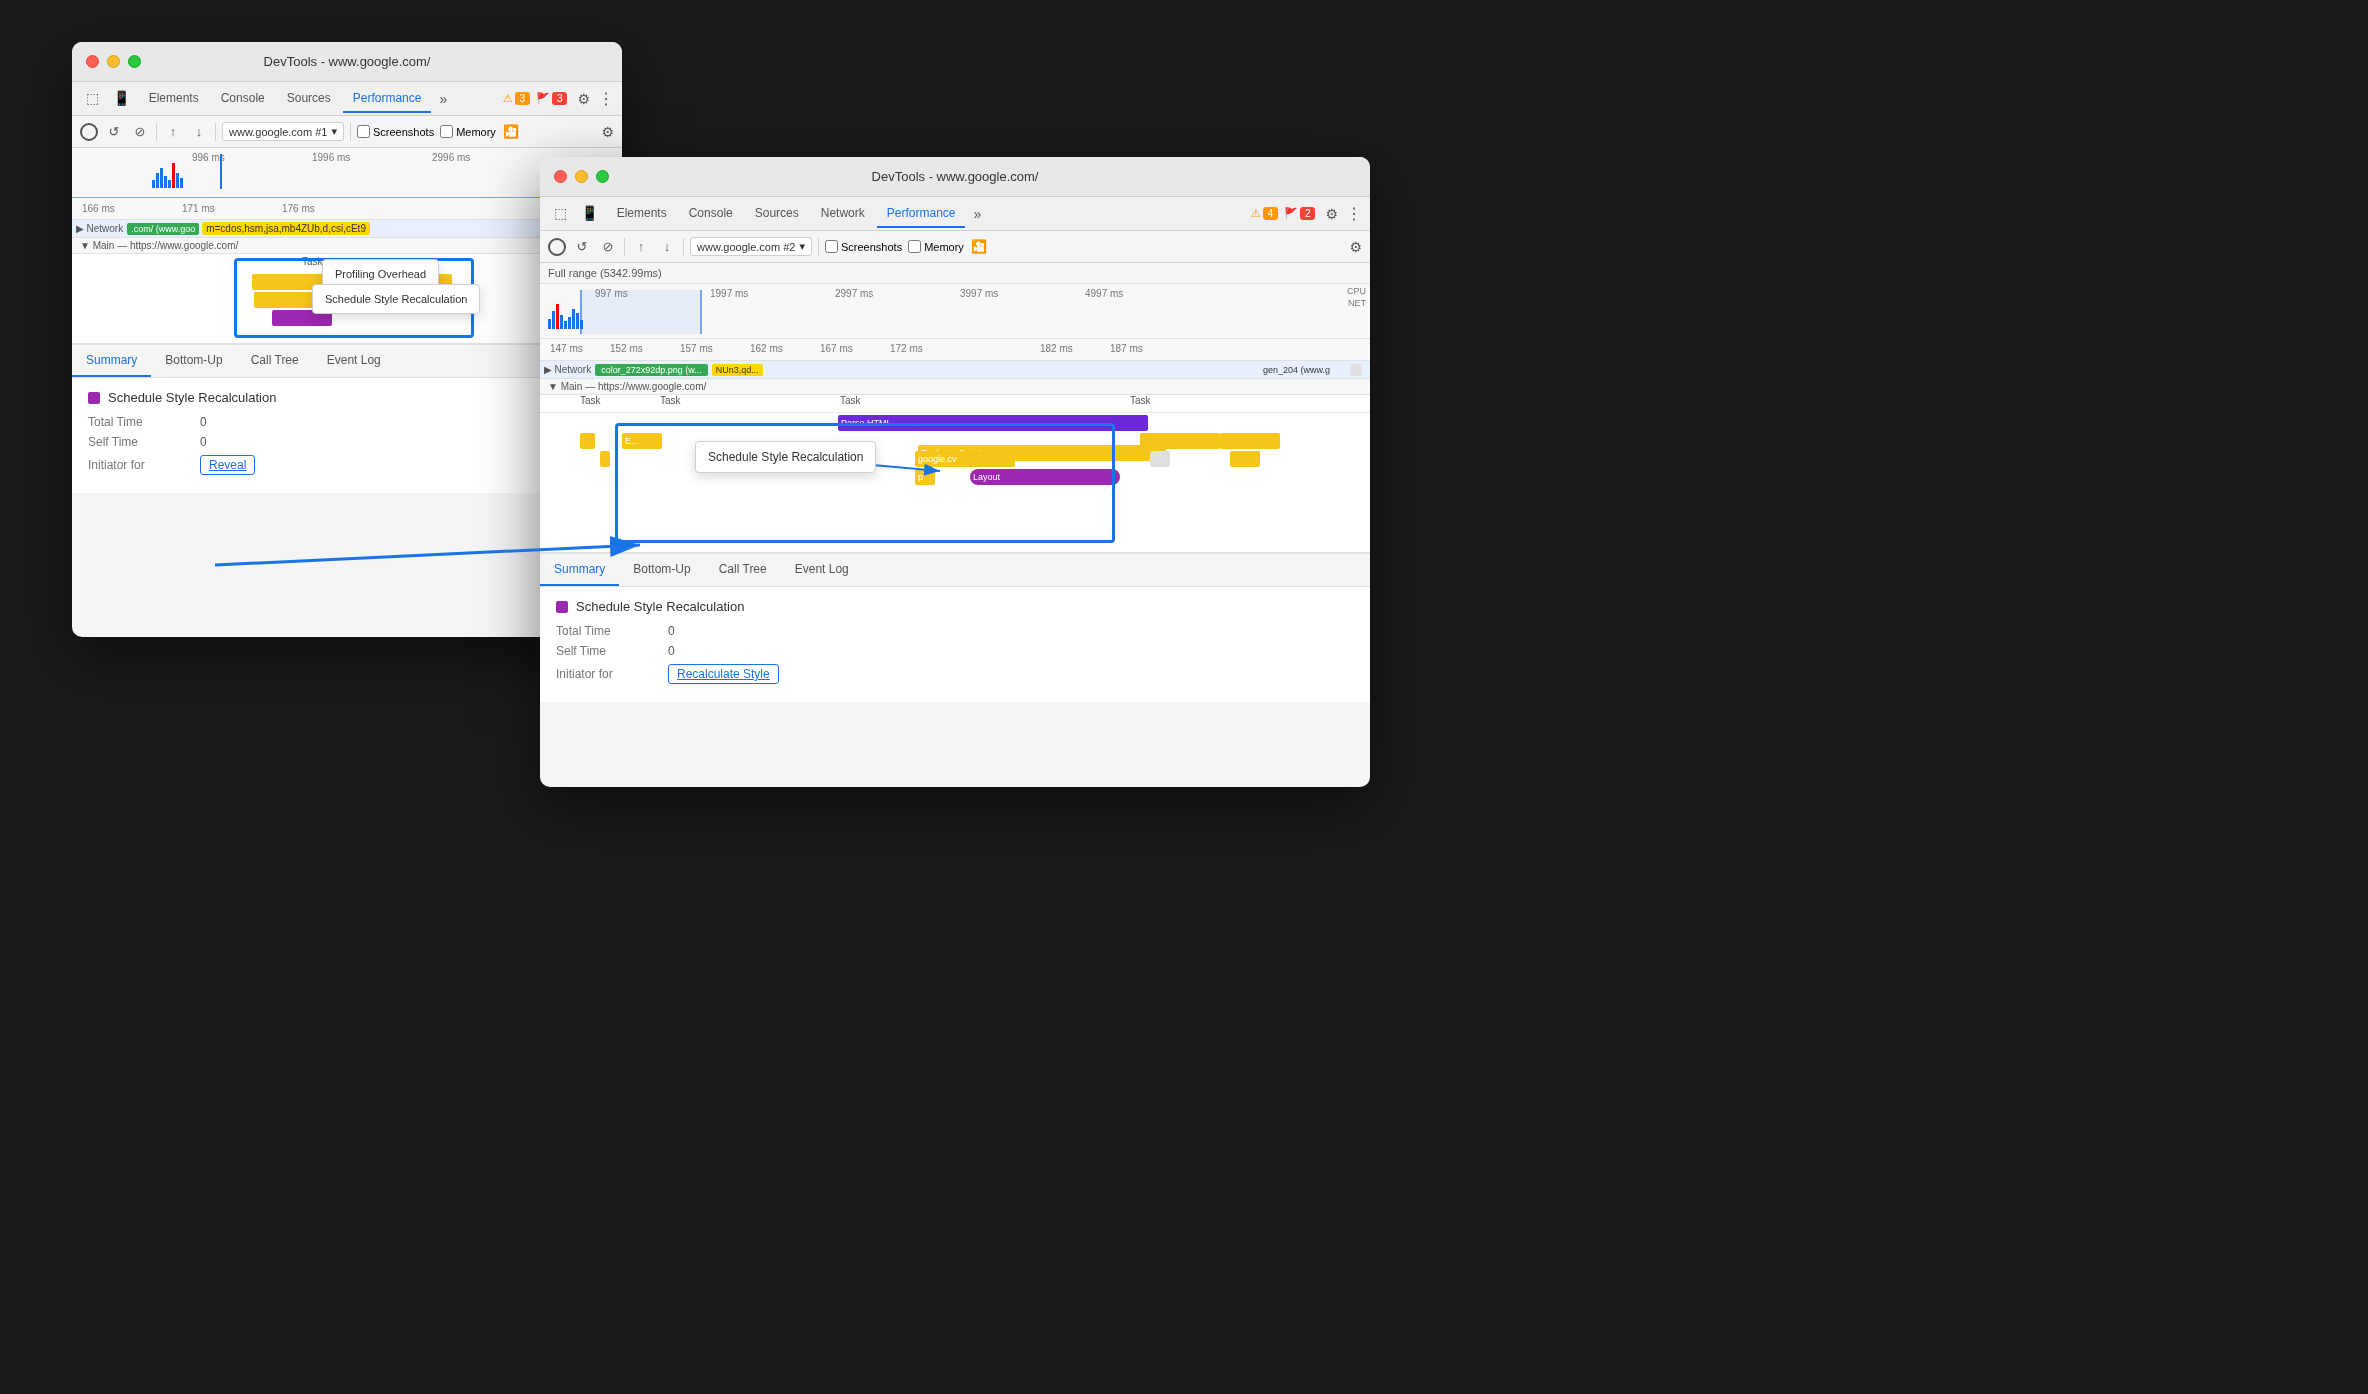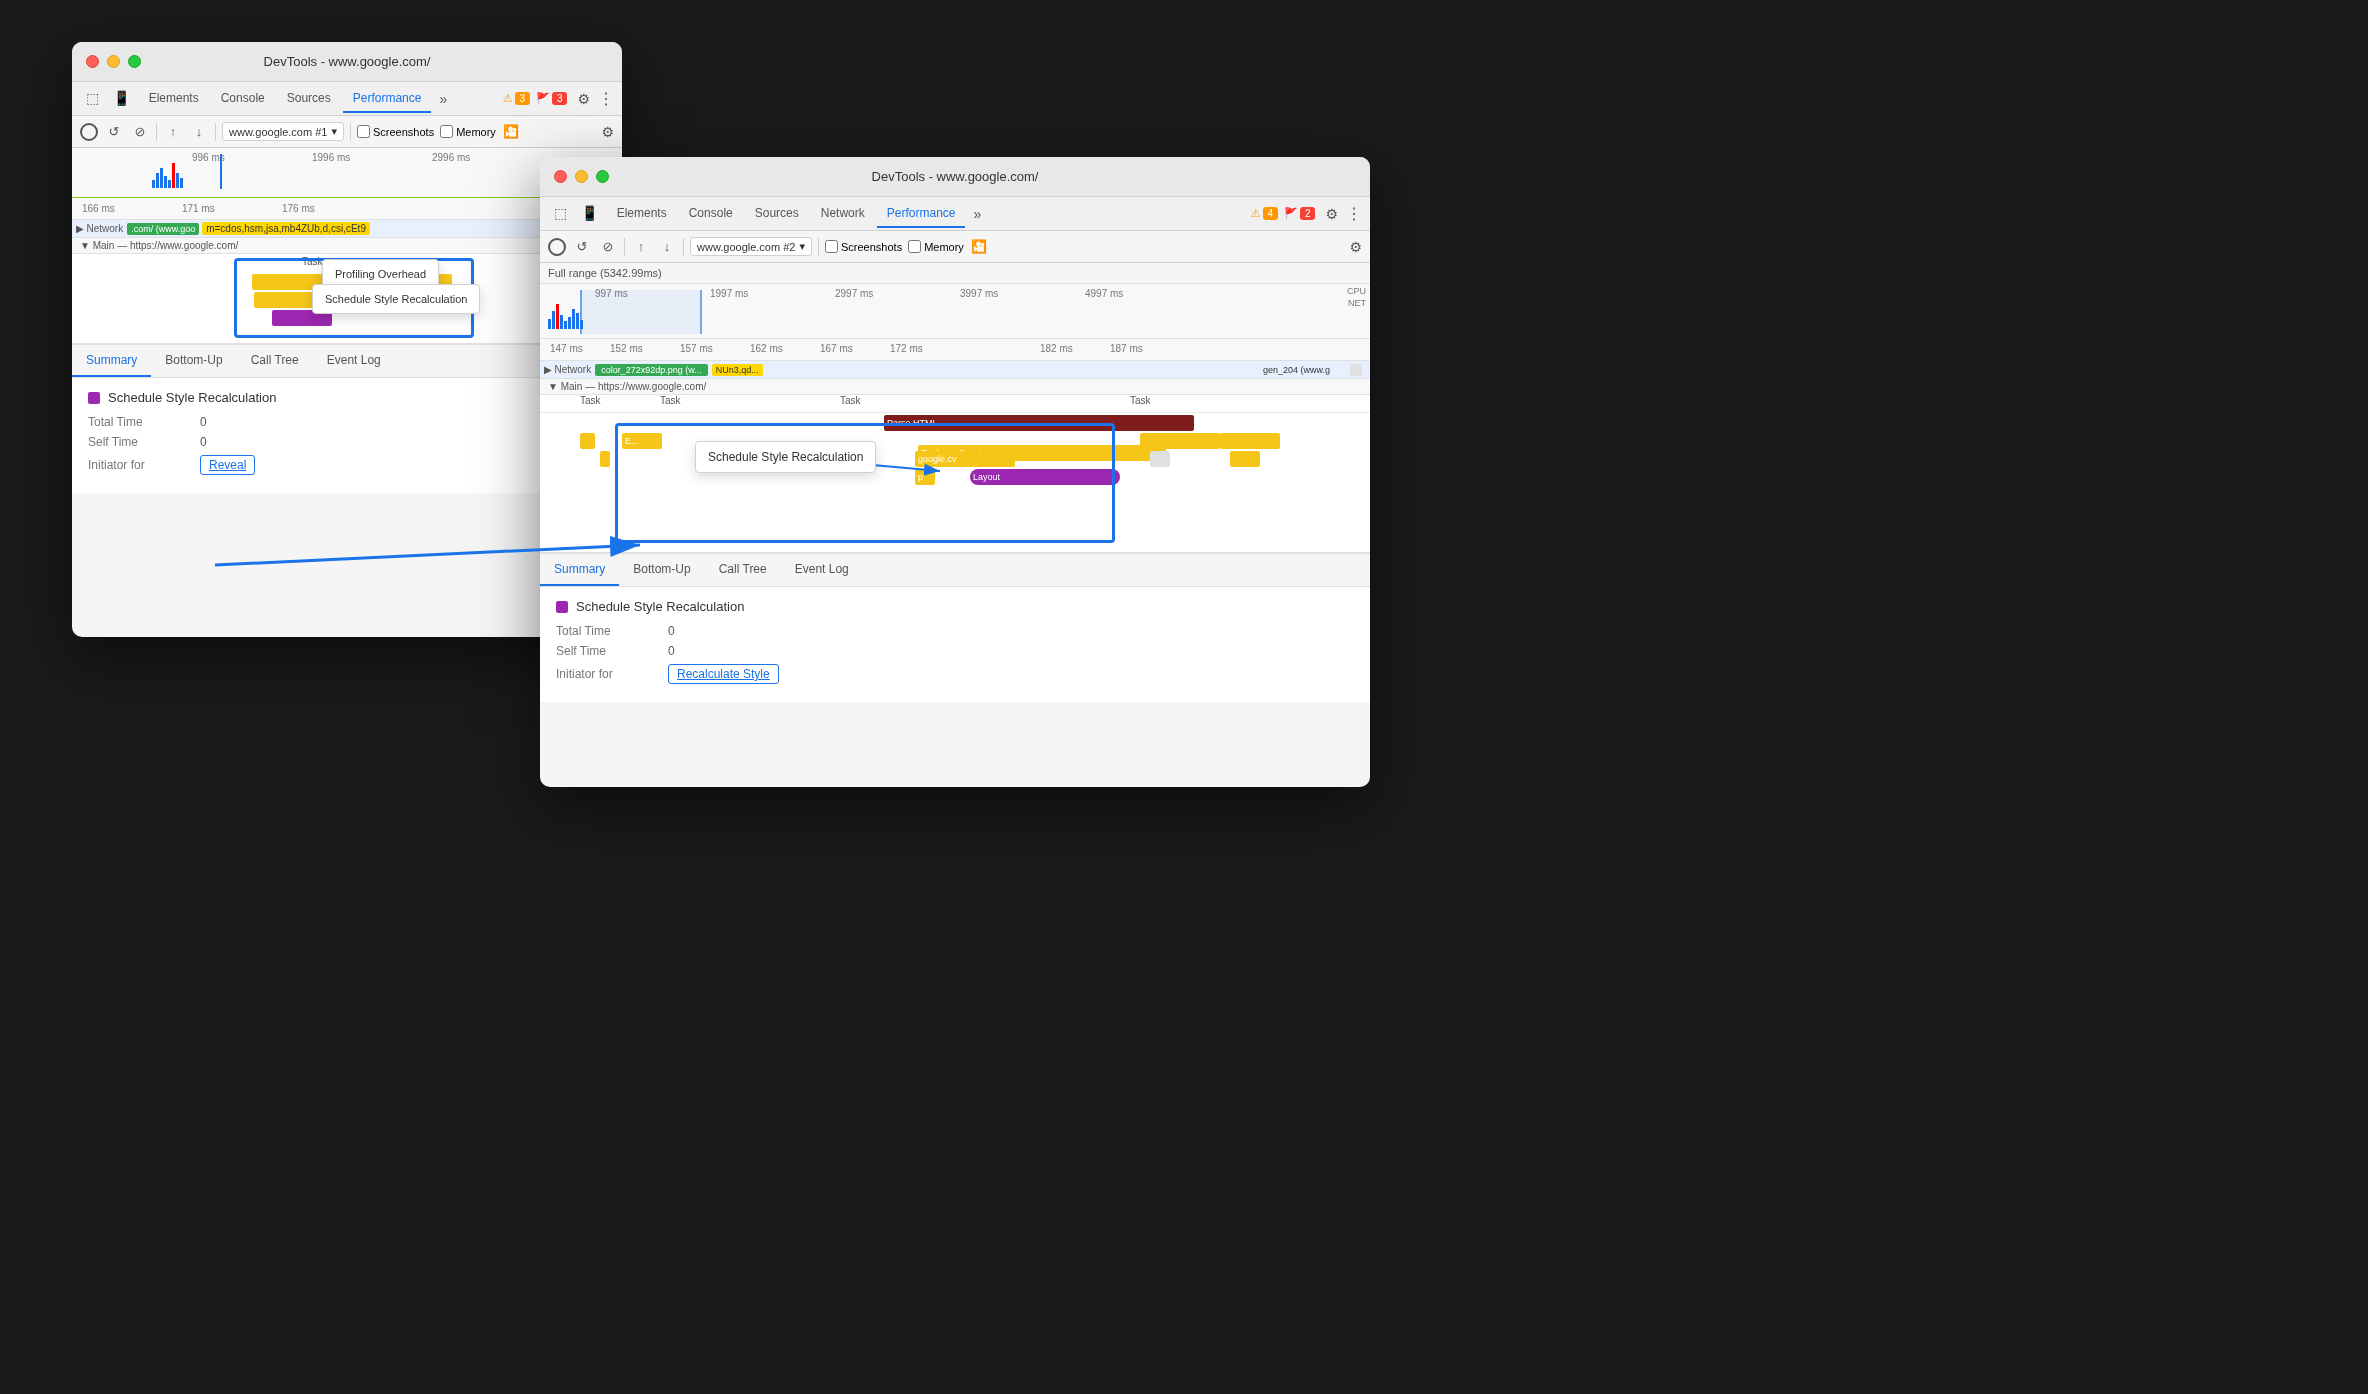--- a/index.html
+++ b/index.html
@@ -616,21 +616,21 @@
 
   <div style="height:18px;background:white;border-bottom:1px solid #e8e8e8;position:relative;overflow:hidden;">
     <span style="position:absolute;left:40px;font-size:10px;color:#555;">Task</span>
     <span style="position:absolute;left:120px;font-size:10px;color:#555;">Task</span>
     <span style="position:absolute;left:300px;font-size:10px;color:#555;">Task</span>
     <span style="position:absolute;left:590px;font-size:10px;color:#555;">Task</span>
   </div>
 
   <div class="flamechart-container" style="height:140px;position:relative;">
 
-    <div class="flame-block" style="left:298px;top:2px;width:310px;height:16px;background:#7f1d1d;color:white;margin-left:46px;">Parse HTML</div>
+    <div class="flame-block" style="left:298px;top:2px;width:310px;height:16px;background:#6d28d9;color:white;">Parse HTML</div>
 
     <div class="flame-block task-yellow" style="left:82px;top:20px;width:40px;">E...</div>
 
     <div class="flame-block task-yellow" style="left:378px;top:20px;width:248px;margin-top:12px;">Evaluate Script</div>
 
     <div class="flame-block task-yellow" style="left:375px;top:38px;width:100px;">google.cv</div>
 
     <div class="flame-block task-yellow" style="left:375px;top:56px;width:20px;">p</div>
 
     <div class="flame-block" style="left:430px;top:56px;width:150px;background:#9c27b0;border-radius:8px;">Layout</div>

